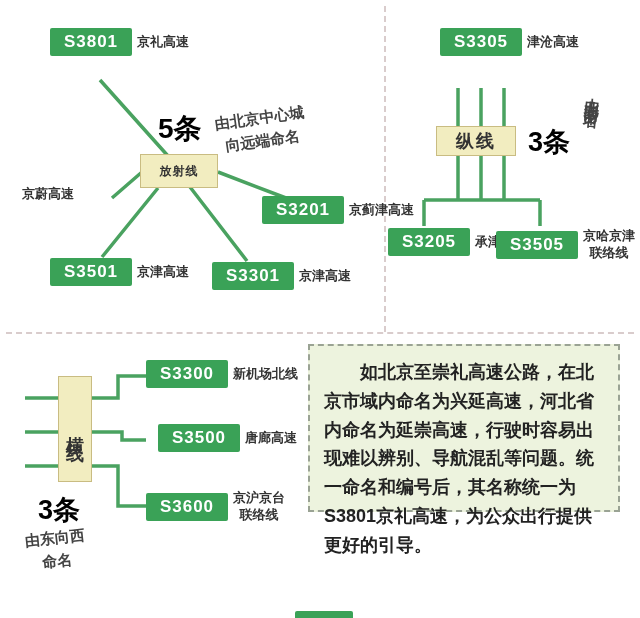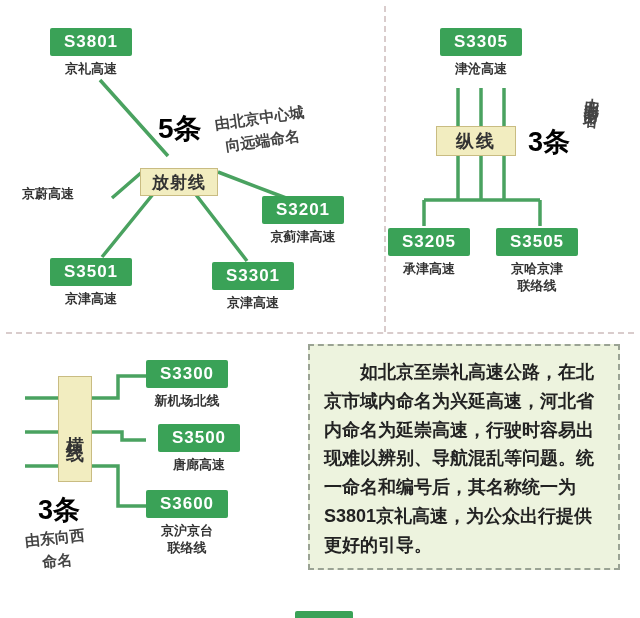--- a/index.html
+++ b/index.html
@@ -1,47 +1,47 @@
 <!DOCTYPE html>
 <html><head>
 <meta charset="utf-8">
 <style>
   html,body{margin:0;padding:0;background:#fff;}
   .canvas{position:relative;width:640px;height:618px;background:#ffffff;overflow:hidden;
           font-family:"Liberation Sans","DejaVu Sans",sans-serif;color:#333;}
   .lines{position:absolute;left:0;top:0;width:640px;height:618px;}
 
-  .hw{position:absolute;display:flex;flex-direction:column;align-items:center;gap:5px;}
+  .hw{position:absolute;display:flex;flex-direction:row;align-items:center;gap:5px;}
   .badge{background:#3aa257;color:#fff;font-weight:bold;font-size:17px;width:82px;height:28px;
          line-height:28px;text-align:center;border-radius:2px;letter-spacing:1px;}
   .hw .name{font-size:13px;font-weight:600;color:#333;white-space:pre-line;text-align:center;line-height:1.3;}
 
   .tagbox{position:absolute;background:#f2edc0;border:1px solid #c9bc82;display:flex;
           align-items:center;justify-content:center;font-weight:bold;color:#333;box-sizing:border-box;}
-  #box-radial{left:140px;top:168px;width:78px;height:28px;font-size:17px;letter-spacing:1px;}
+  #box-radial{left:140px;top:154px;width:78px;height:34px;font-size:12px;letter-spacing:1px;}
   #box-vertical{left:436px;top:126px;width:80px;height:30px;font-size:18px;letter-spacing:2px;}
   #box-horizontal{left:58px;top:376px;width:34px;height:106px;font-size:18px;
                   writing-mode:vertical-rl;text-orientation:upright;letter-spacing:8px;}
 
   .count{position:absolute;font-weight:bold;color:#000000;}
   #count-radial{left:158px;top:110px;font-size:28px;}
   #count-vertical{left:528px;top:124px;font-size:27px;}
   #count-horizontal{left:38px;top:492px;font-size:27px;}
 
   .note{position:absolute;color:#444;font-size:15px;font-weight:600;white-space:pre-line;line-height:1.55;}
   #note-radial{left:216px;top:106px;transform:rotate(-8deg);text-align:center;}
   #note-vertical{left:582px;top:86px;writing-mode:vertical-rl;text-orientation:upright;
                  letter-spacing:3px;transform:rotate(6deg);}
   #note-horizontal{left:26px;top:526px;text-align:center;transform:rotate(-6deg);}
 
   .divider{position:absolute;}
   #divider-v{left:384px;top:6px;height:326px;border-left:2px dashed #d9cccc;}
   #divider-h{left:6px;top:332px;width:628px;border-top:2px dashed #d9cccc;}
 
-  .callout{position:absolute;left:308px;top:344px;width:312px;height:226px;background:#edf3de;
+  .callout{position:absolute;left:308px;top:344px;width:312px;height:168px;background:#edf3de;
            border:2px dashed #9aa394;box-sizing:border-box;padding:12px 14px;font-size:18px;
            line-height:1.6;color:#222;font-weight:600;text-indent:2em;}
 
   .cutoff{position:absolute;left:295px;top:611px;width:58px;height:7px;background:#3aa257;border-radius:2px 2px 0 0;}
 
   
   #hw-s3801{left:50px;top:28px;}
   #hw-s3701{left:22px;top:186px;}
   #hw-s3501{left:50px;top:258px;}
   #hw-s3301{left:212px;top:262px;}

